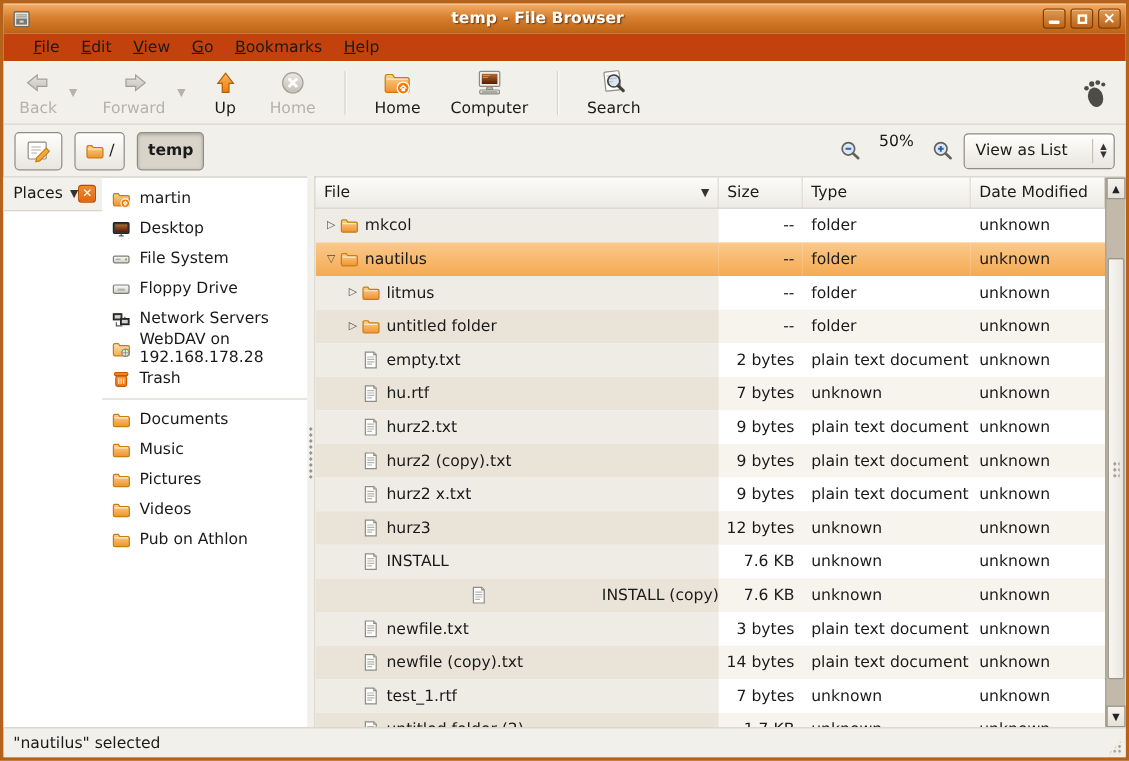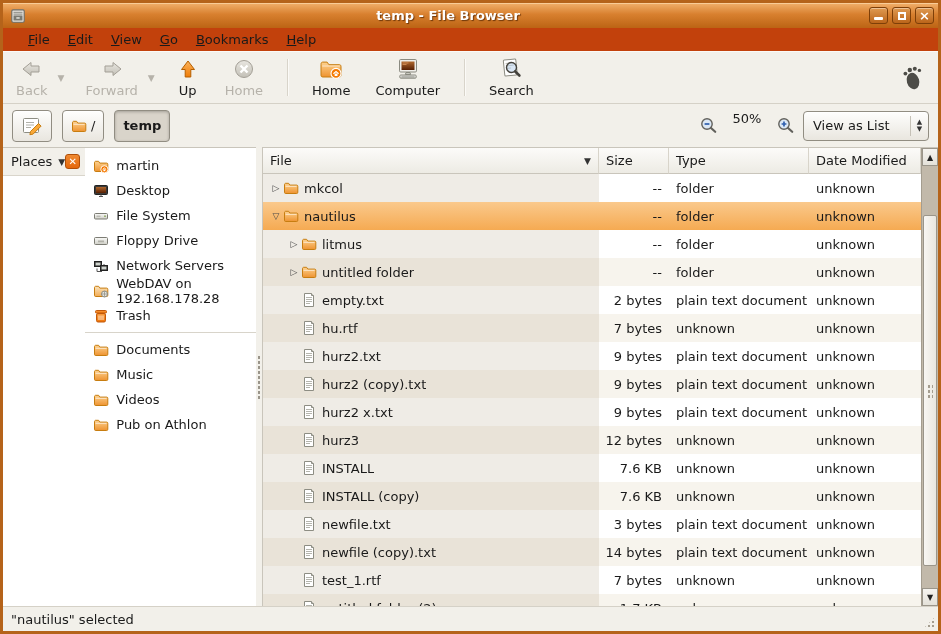--- a/index.html
+++ b/index.html
@@ -444,20 +444,29 @@
             </span>
             <span>Music</span>
           </div>
           <div class="sb-item">
             <span class="icon">
               <svg width="16" height="16" viewBox="0 0 16 16">
                 <path d="M1.5 5c0-1 .3-1.7 1.2-1.7h2.9l1.2 1.8h6.9c.8 0 1.1.5 1.1 1.2v6c0 .8-.4 1.2-1.2 1.2H2.7c-.8 0-1.2-.4-1.2-1.2z" fill="url(#gFold)" stroke="#c77d10"></path>
                 <path d="M2.5 6.3h11" stroke="#fff" stroke-opacity=".65"></path>
               </svg>
             </span>
+            <span>Pictures</span>
+          </div>
+          <div class="sb-item">
+            <span class="icon">
+              <svg width="16" height="16" viewBox="0 0 16 16">
+                <path d="M1.5 5c0-1 .3-1.7 1.2-1.7h2.9l1.2 1.8h6.9c.8 0 1.1.5 1.1 1.2v6c0 .8-.4 1.2-1.2 1.2H2.7c-.8 0-1.2-.4-1.2-1.2z" fill="url(#gFold)" stroke="#c77d10"></path>
+                <path d="M2.5 6.3h11" stroke="#fff" stroke-opacity=".65"></path>
+              </svg>
+            </span>
             <span>Videos</span>
           </div>
           <div class="sb-item">
             <span class="icon">
               <svg width="16" height="16" viewBox="0 0 16 16">
                 <path d="M1.5 5c0-1 .3-1.7 1.2-1.7h2.9l1.2 1.8h6.9c.8 0 1.1.5 1.1 1.2v6c0 .8-.4 1.2-1.2 1.2H2.7c-.8 0-1.2-.4-1.2-1.2z" fill="url(#gFold)" stroke="#c77d10"></path>
                 <path d="M2.5 6.3h11" stroke="#fff" stroke-opacity=".65"></path>
               </svg>
             </span>
             <span>Pub on Athlon</span>
@@ -653,21 +662,21 @@
                   <path d="M5 5.5h6M5 7.5h6M5 9.5h6M5 11.5h4" stroke="#b5b5ad"></path>
                 </svg>
               </span>
               <span class="fname">INSTALL</span>
             </div>
             <div class="cell c-size">7.6 KB</div>
             <div class="cell c-type">unknown</div>
             <div class="cell c-date">unknown</div>
           </div>
           <div class="row odd">
-            <div class="cell c-name" style="padding-left: 24px;">
+            <div class="cell c-name" style="padding-left: 24px; justify-content: space-between;">
               <span class="expander"></span>
               <span class="icon">
                 <svg width="16" height="16" viewBox="0 0 16 16">
                   <path d="M3.5 1.5h7l2 2v11h-9z" fill="#fff" stroke="#8d8d83"></path>
                   <path d="M10.5 1.5v2h2" fill="#e8e8e2" stroke="#8d8d83"></path>
                   <path d="M5 5.5h6M5 7.5h6M5 9.5h6M5 11.5h4" stroke="#b5b5ad"></path>
                 </svg>
               </span>
               <span class="fname">INSTALL (copy)</span>
             </div>

